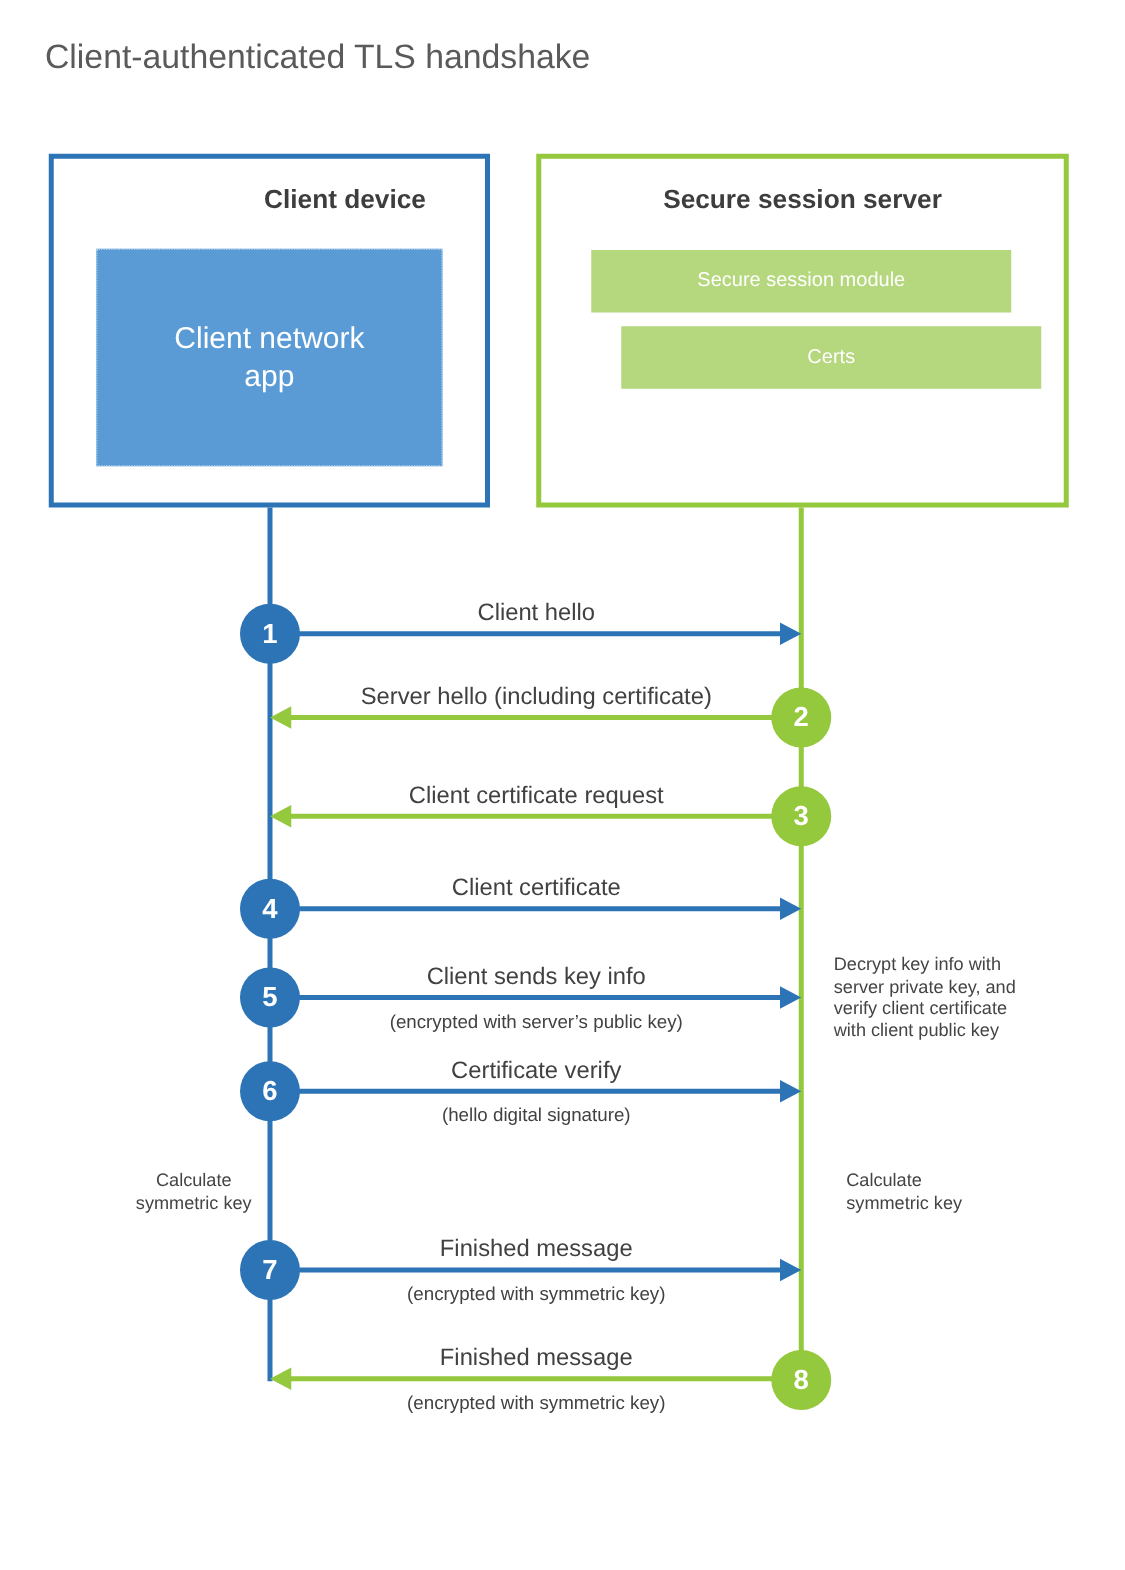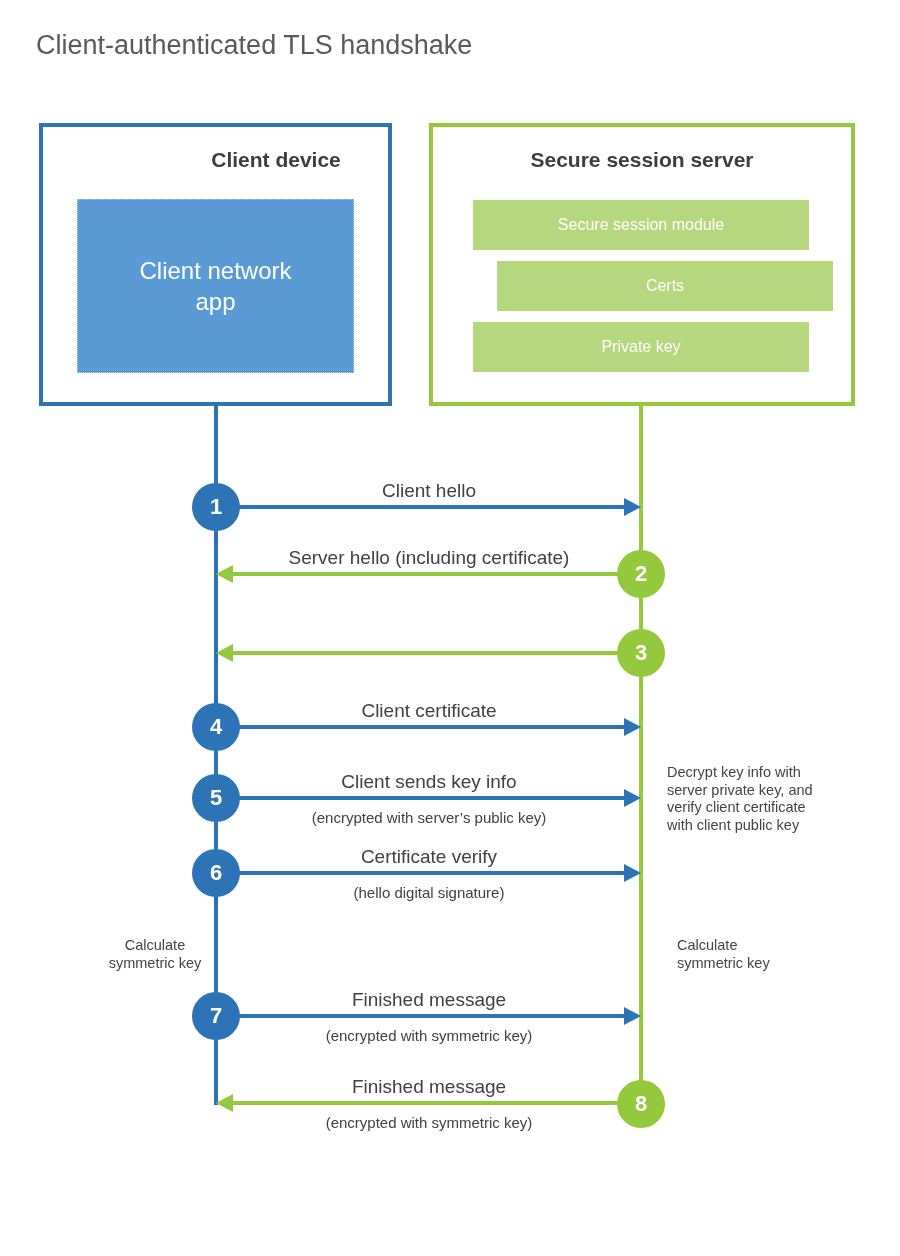--- a/index.html
+++ b/index.html
@@ -73,39 +73,39 @@
 
   <div class="actor-box client-box"></div>
   <div class="actor-title client-title">Client device</div>
   <div class="app-box">Client network
 app</div>
 
   <div class="actor-box server-box"></div>
   <div class="actor-title server-title">Secure session server</div>
   <div class="module-bar bar-1">Secure session module</div>
   <div class="module-bar bar-2">Certs</div>
-  <div class="module-bar bar-3">Private key</div>
 
   <div class="lifeline blue"></div>
   <div class="lifeline green"></div>
 
   <div class="msg-label" style="top:480px">Client hello</div>
   <div class="hline right" style="top:505px"></div>
   <div class="ahead right" style="top:498px"></div>
   <div class="circle blue" style="top:483px">
       <span>1</span>
     </div>
 
   <div class="msg-label" style="top:547px">Server hello (including certificate)</div>
   <div class="hline left" style="top:572px"></div>
   <div class="ahead left" style="top:565px"></div>
   <div class="circle green" style="top:550px">
       <span>2</span>
     </div>
 
+  <div class="msg-label" style="top:626px">Client certificate request</div>
   <div class="hline left" style="top:651px"></div>
   <div class="ahead left" style="top:644px"></div>
   <div class="circle green" style="top:629px">
       <span>3</span>
     </div>
 
   <div class="msg-label" style="top:700px">Client certificate</div>
   <div class="hline right" style="top:725px"></div>
   <div class="ahead right" style="top:718px"></div>
   <div class="circle blue" style="top:703px">

